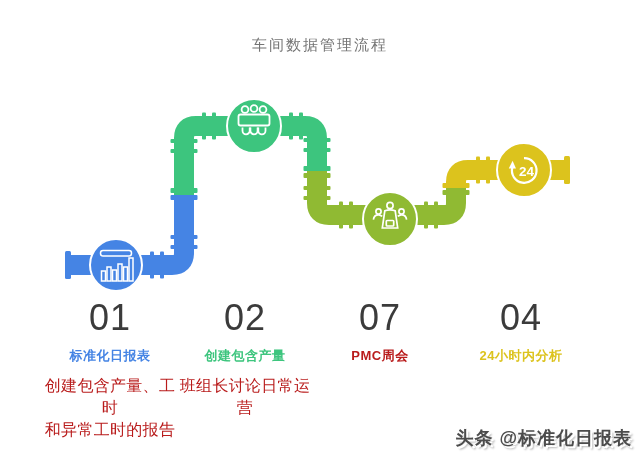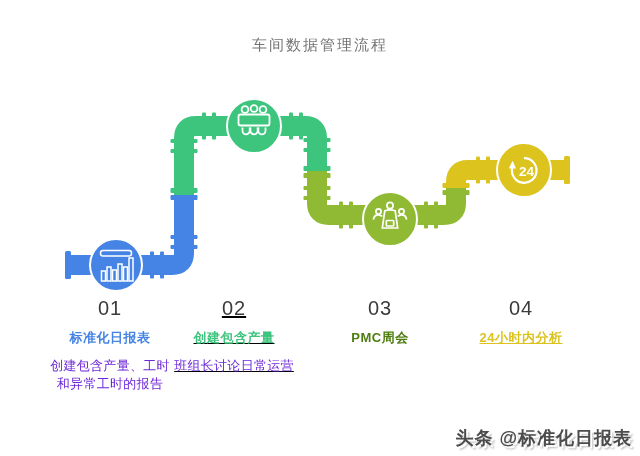--- a/index.html
+++ b/index.html
@@ -7,32 +7,32 @@
     position:relative; width:640px; height:456px; background:#ffffff;
     overflow:hidden; font-family:"Liberation Sans","DejaVu Sans",sans-serif;
   }
   .title {
     position:absolute; top:36px; left:0; width:100%;
     text-align:center; font-size:15px; color:#747474; letter-spacing:2px;
   }
   svg.pipes { position:absolute; left:0; top:0; }
   .step { position:absolute; top:297px; width:136px; text-align:center; }
   .step .num {
-    font-size:20px; line-height:1.15; color:#3b3b3b; letter-spacing:1px;
+    font-size:36px; line-height:1.15; color:#3b3b3b; letter-spacing:1px;
     font-weight:400;
   }
   .step .head {
     margin-top:9px; font-size:13px; font-weight:bold; letter-spacing:0.5px;
   }
   .step .desc {
-    margin-top:10px; font-size:13px; line-height:1.35; color:#6d28d9;
+    margin-top:10px; font-size:16px; line-height:1.35; color:#b91c1c;
     white-space:pre-line; letter-spacing:0.3px;
   }
   .step1 { left:42px; }
-  .step2 { left:166px;text-decoration:underline; }
+  .step2 { left:177px; }
   .step3 { left:312px; }
   .step4 { left:453px; }
   .watermark {
     position:absolute; right:8px; bottom:6px;
     font-size:18px; font-weight:bold; color:#4c4c4c; letter-spacing:1px;
     text-shadow: 2px 2px 0 #ffffff, 3px 3px 2px rgba(0,0,0,0.30);
   }
 </style>
 </head>
 <body>
@@ -136,24 +136,24 @@
 和异常工时的报告</div>
   </div>
 
   <div class="step step2">
     <div class="num">02</div>
     <div class="head" style="color: rgb(61, 197, 126);">创建包含产量</div>
     <div class="desc">班组长讨论日常运营</div>
   </div>
 
   <div class="step step3">
-    <div class="num">03</div>
-    <div class="head" style="color: #4d7c0f; text-align: center;">PMC周会</div>
+    <div class="num">07</div>
+    <div class="head" style="color: #b91c1c; text-align: center;">PMC周会</div>
   </div>
 
   <div class="step step4">
     <div class="num">04</div>
-    <div class="head" style="color: rgb(220, 195, 29); text-decoration: underline;">24小时内分析</div>
+    <div class="head" style="color: rgb(220, 195, 29);">24小时内分析</div>
   </div>
 
   <div class="watermark">头条 @标准化日报表</div>
 
 </div>
 
 </body></html>

